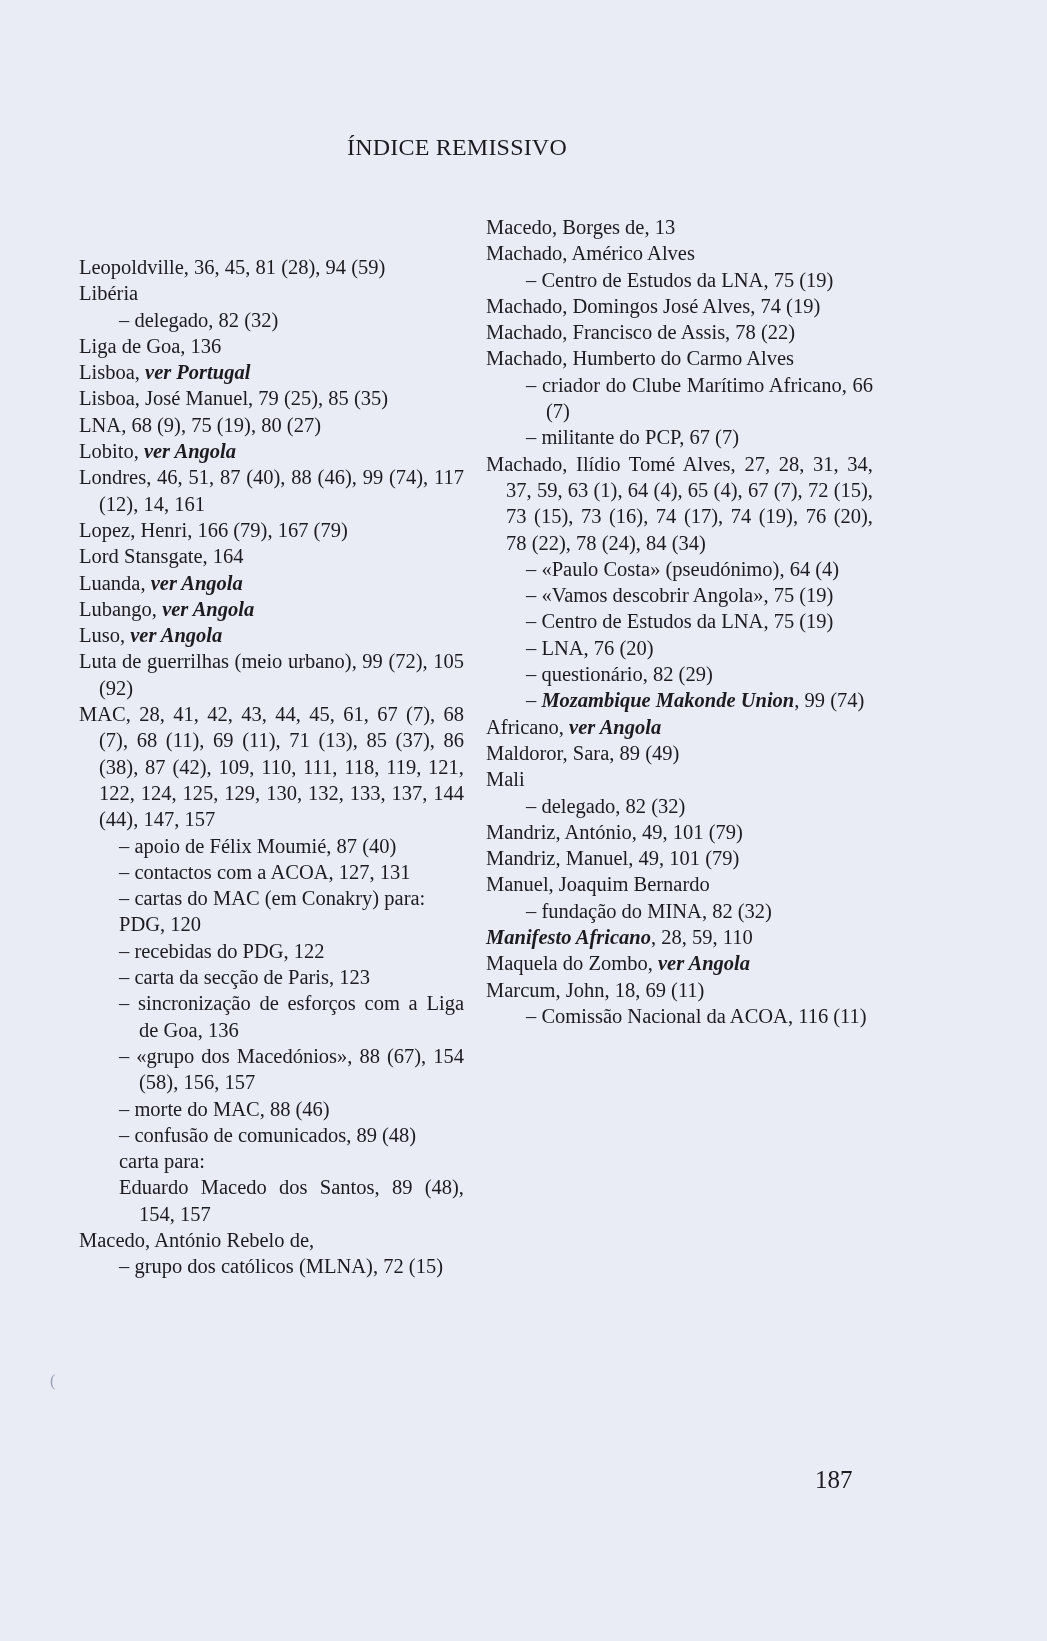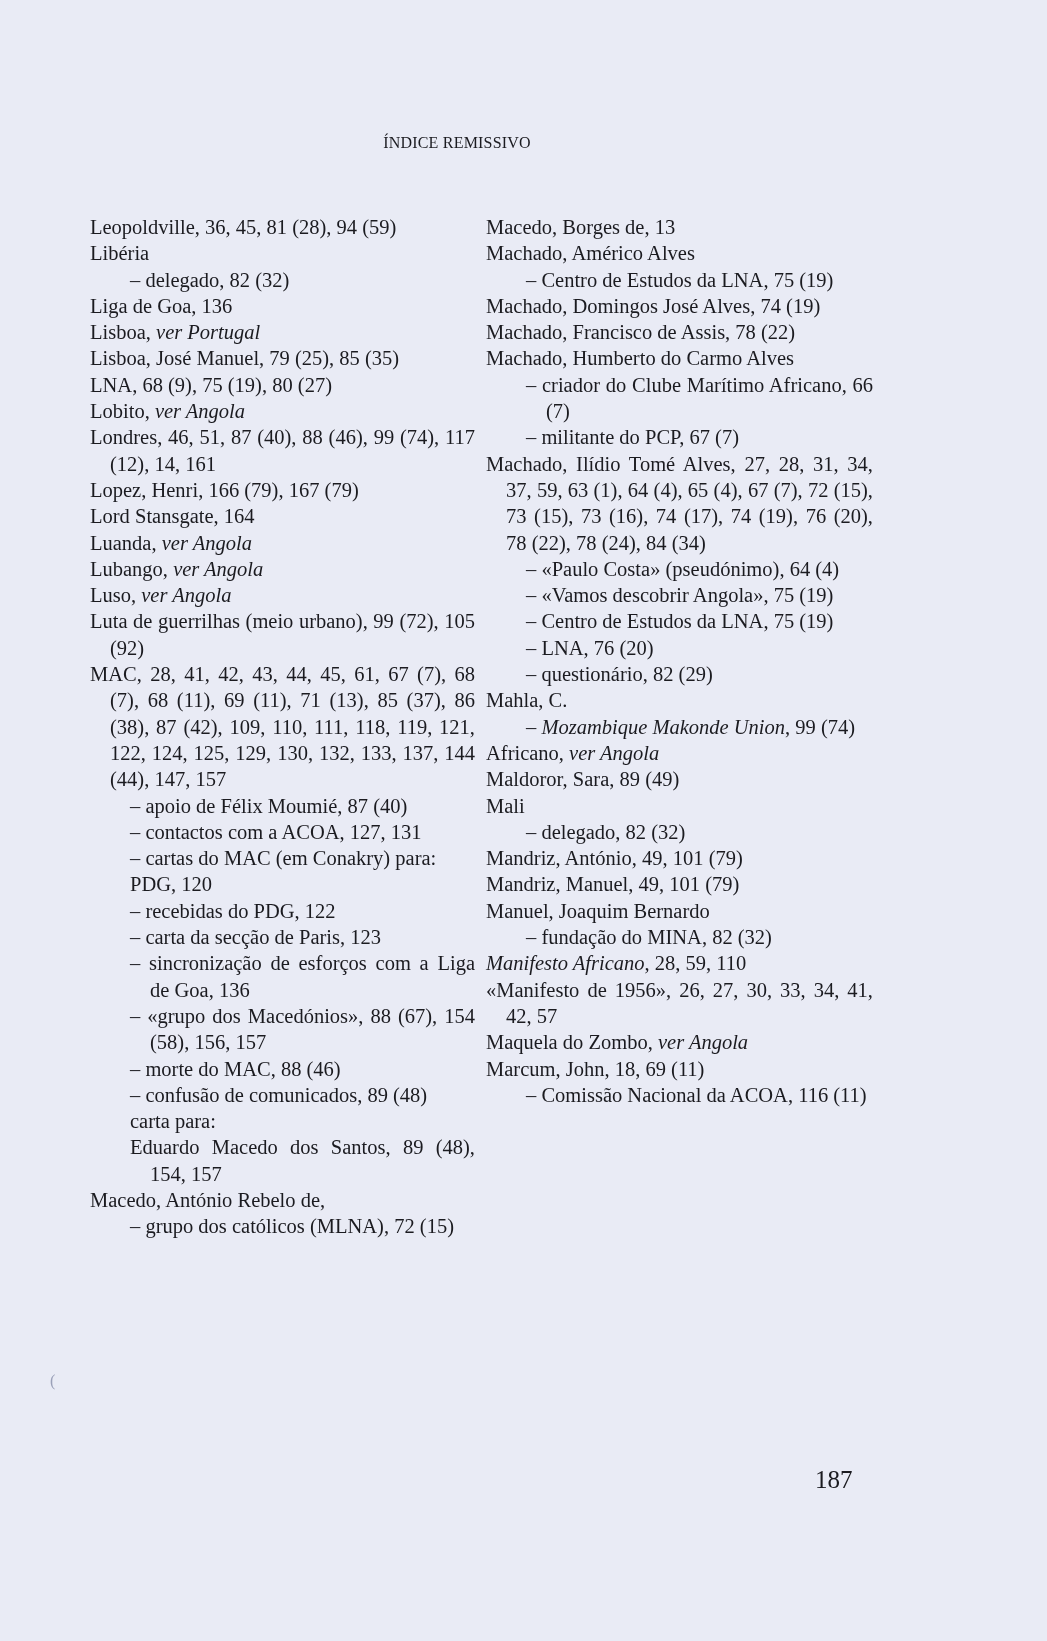--- a/index.html
+++ b/index.html
@@ -14,50 +14,50 @@
       overflow: hidden;
       font-family: "Liberation Serif", "DejaVu Serif", serif;
       color: #1b1b20;
     }
     .page-header {
       position: absolute;
       top: 134px;
       left: 0;
       width: 898px;
       text-align: center;
-      font-size: 16px;
+      font-size: 24px;
       letter-spacing: 0.2px;
       padding-left: 16px;
       box-sizing: border-box;
     }
     .column {
       position: absolute;
       top: 214px;
       width: 382px;
       font-size: 20.5px;
       line-height: 26.3px;
     }
-    .col-left { left: 90px; width: 385px; }
+    .col-left { left: 79px; width: 385px; margin-top: 40px; }
     .col-right { left: 486px; width: 387px; }
     .entry {
       text-align: justify;
       text-align-last: left;
       padding-left: 20px;
       text-indent: -20px;
       margin: 0;
     }
     .entry.sub {
       padding-left: 60px;
       text-indent: -20px;
     }
     .entry.plain {
       padding-left: 60px;
       text-indent: -20px;
     }
-    .it { font-style: italic; }
+    .it { font-style: italic; font-weight: bold; }
     .page-number {
       position: absolute;
       top: 1466px;
       left: 815px;
       font-size: 25px;
     }
     .stray-mark {
       position: absolute;
       left: 50px;
       top: 1372px;
@@ -110,31 +110,29 @@
     <p class="entry"><span>Machado, Francisco de Assis, 78 (22)</span></p>
     <p class="entry"><span>Machado, Humberto do Carmo Alves</span></p>
     <p class="entry sub"><span>– criador do Clube Marítimo Africano, 66 (7)</span></p>
     <p class="entry sub"><span>– militante do PCP, 67 (7)</span></p>
     <p class="entry"><span>Machado, Ilídio Tomé Alves, 27, 28, 31, 34, 37, 59, 63 (1), 64 (4), 65 (4), 67 (7), 72 (15), 73 (15), 73 (16), 74 (17), 74 (19), 76 (20), 78 (22), 78 (24), 84 (34)</span></p>
     <p class="entry sub"><span>– «Paulo Costa» (pseudónimo), 64 (4)</span></p>
     <p class="entry sub"><span>– «Vamos descobrir Angola», 75 (19)</span></p>
     <p class="entry sub"><span>– Centro de Estudos da LNA, 75 (19)</span></p>
     <p class="entry sub"><span>– LNA, 76 (20)</span></p>
     <p class="entry sub"><span>– questionário, 82 (29)</span></p>
-    <p class="entry"><span>Mahla, C.</span></p>
     <p class="entry sub"><span>– </span><span class="it">Mozambique Makonde Union</span><span>, 99 (74)</span></p>
     <p class="entry"><span>Africano, </span><span class="it">ver Angola</span></p>
     <p class="entry"><span>Maldoror, Sara, 89 (49)</span></p>
     <p class="entry"><span>Mali</span></p>
     <p class="entry sub"><span>– delegado, 82 (32)</span></p>
     <p class="entry"><span>Mandriz, António, 49, 101 (79)</span></p>
     <p class="entry"><span>Mandriz, Manuel, 49, 101 (79)</span></p>
     <p class="entry"><span>Manuel, Joaquim Bernardo</span></p>
     <p class="entry sub"><span>– fundação do MINA, 82 (32)</span></p>
     <p class="entry"><span class="it">Manifesto Africano</span><span>, 28, 59, 110</span></p>
-    <p class="entry"><span>«Manifesto de 1956», 26, 27, 30, 33, 34, 41, 42, 57</span></p>
     <p class="entry"><span>Maquela do Zombo, </span><span class="it">ver Angola</span></p>
     <p class="entry"><span>Marcum, John, 18, 69 (11)</span></p>
     <p class="entry sub"><span>– Comissão Nacional da ACOA, 116 (11)</span></p>
   </div>
 
 <div class="stray-mark">(</div>
 <div class="page-number">187</div>
 
 </body></html>

